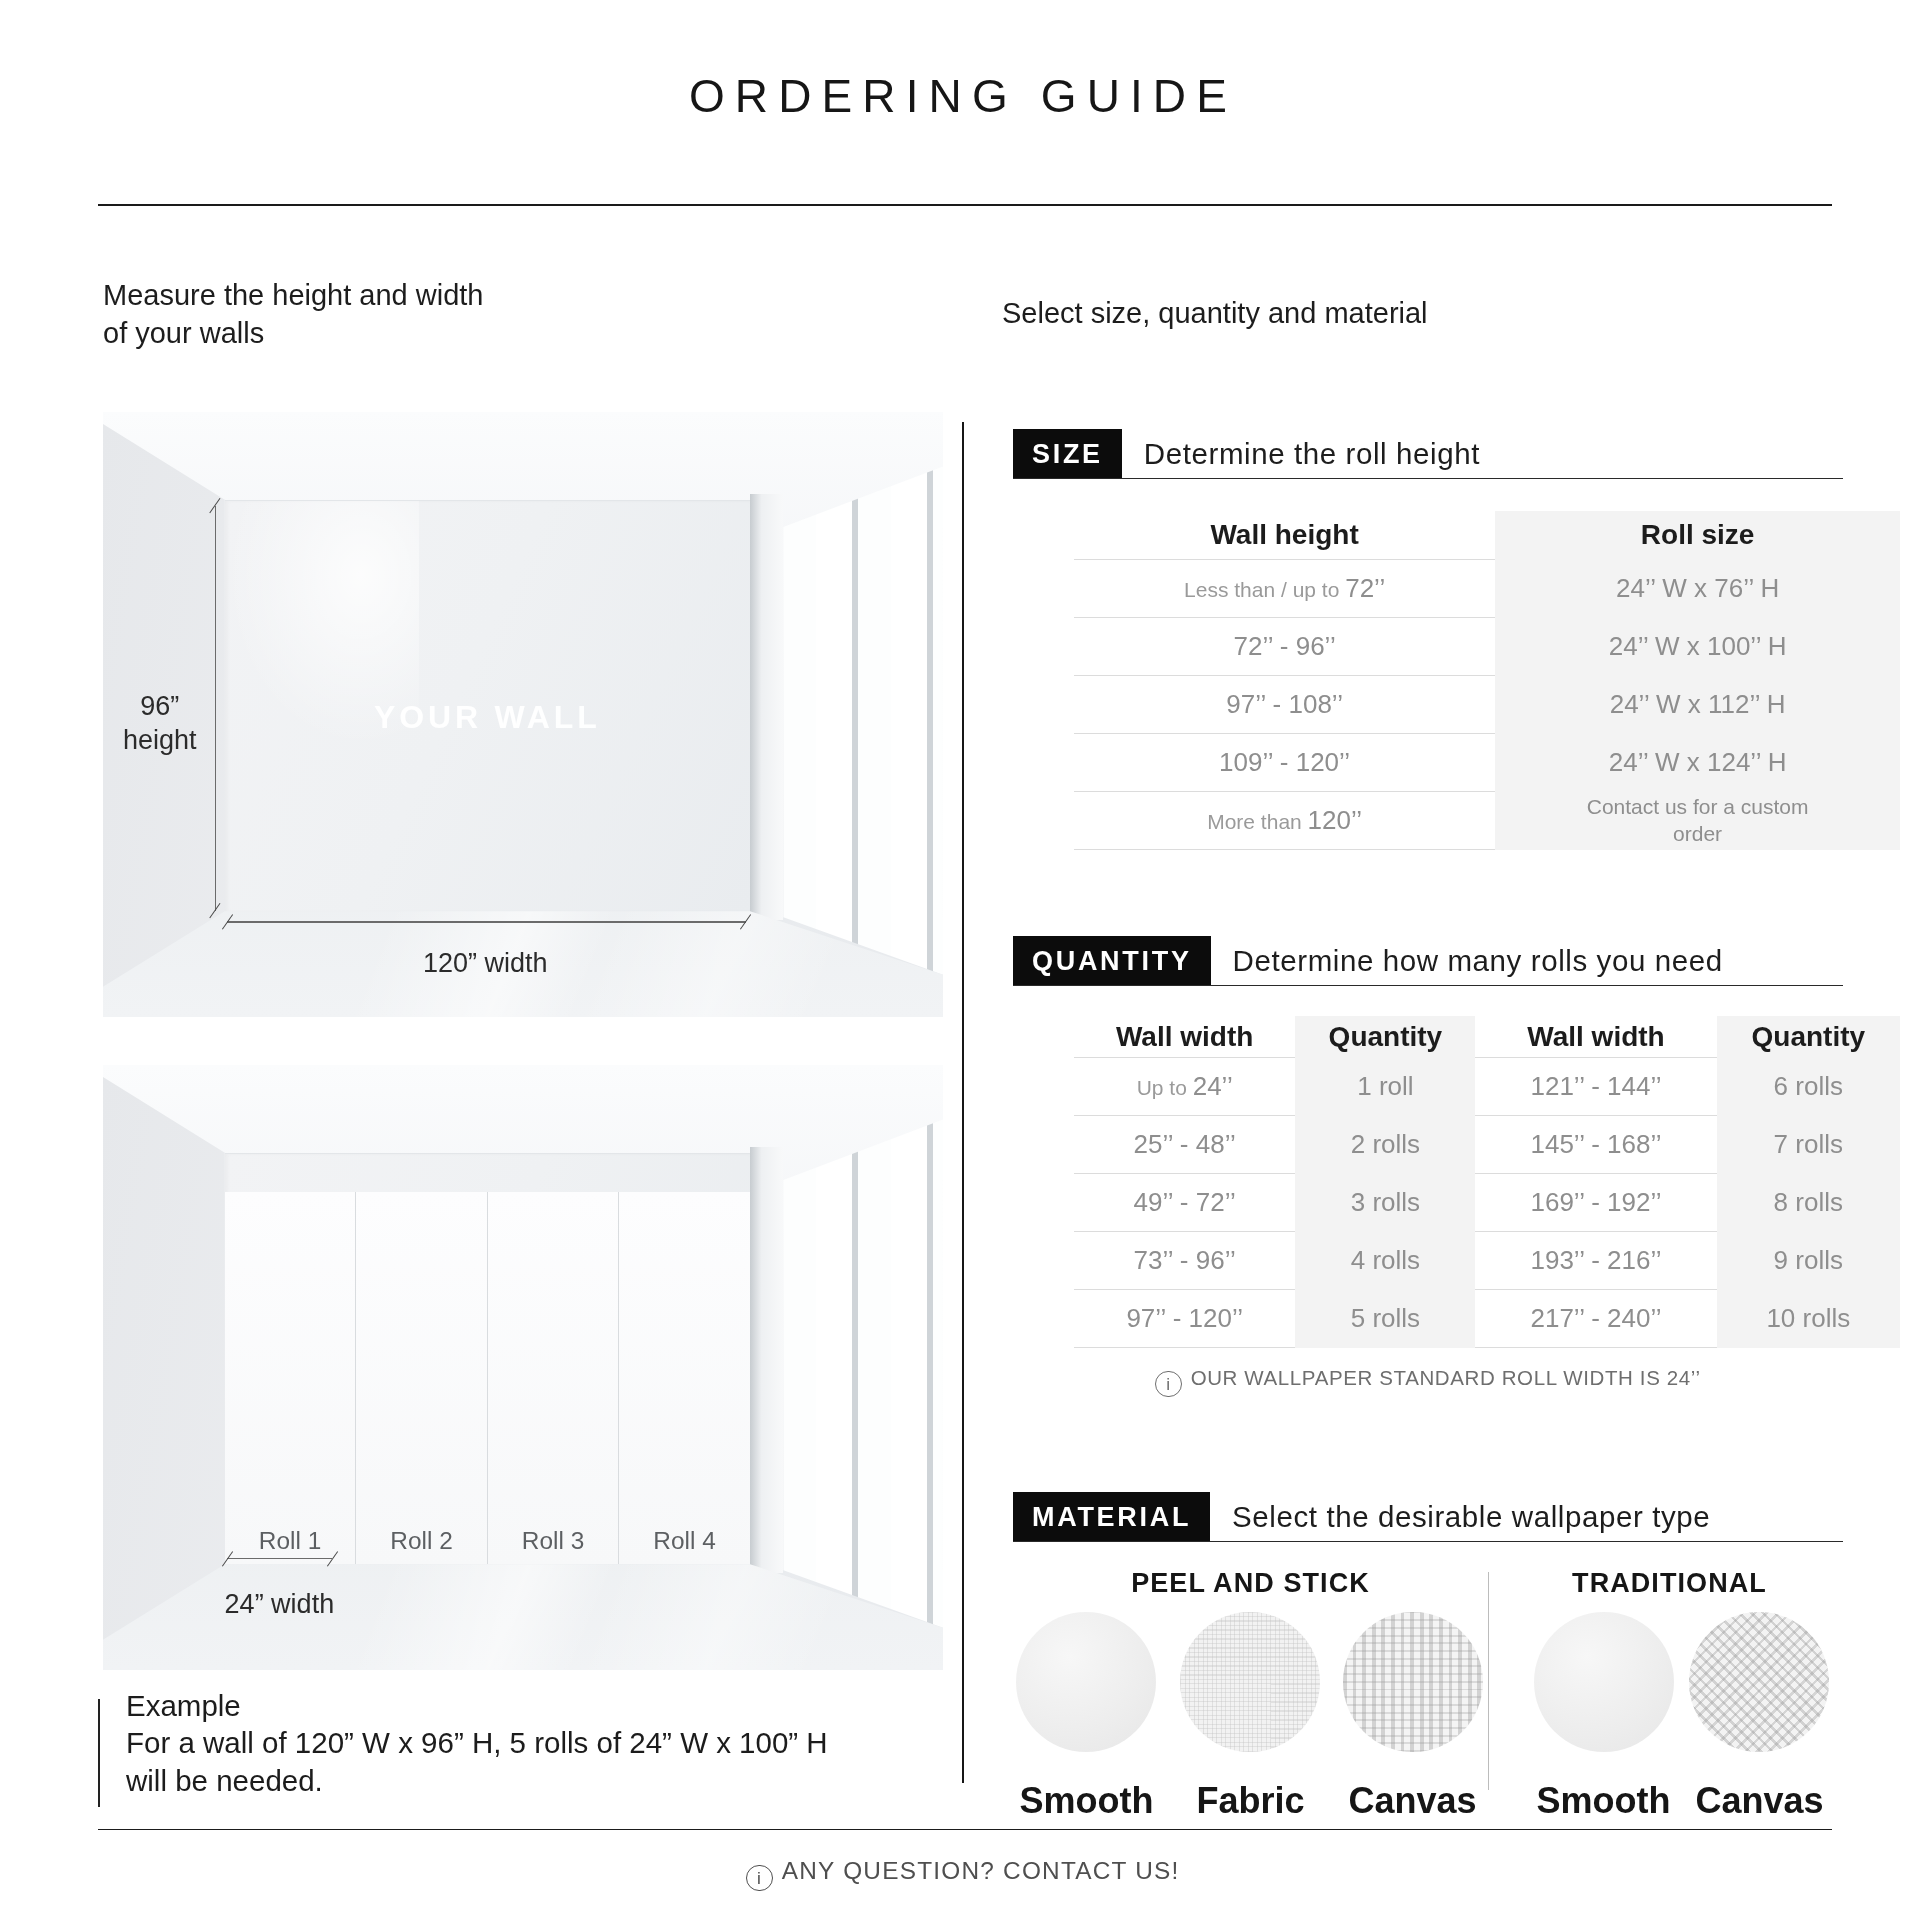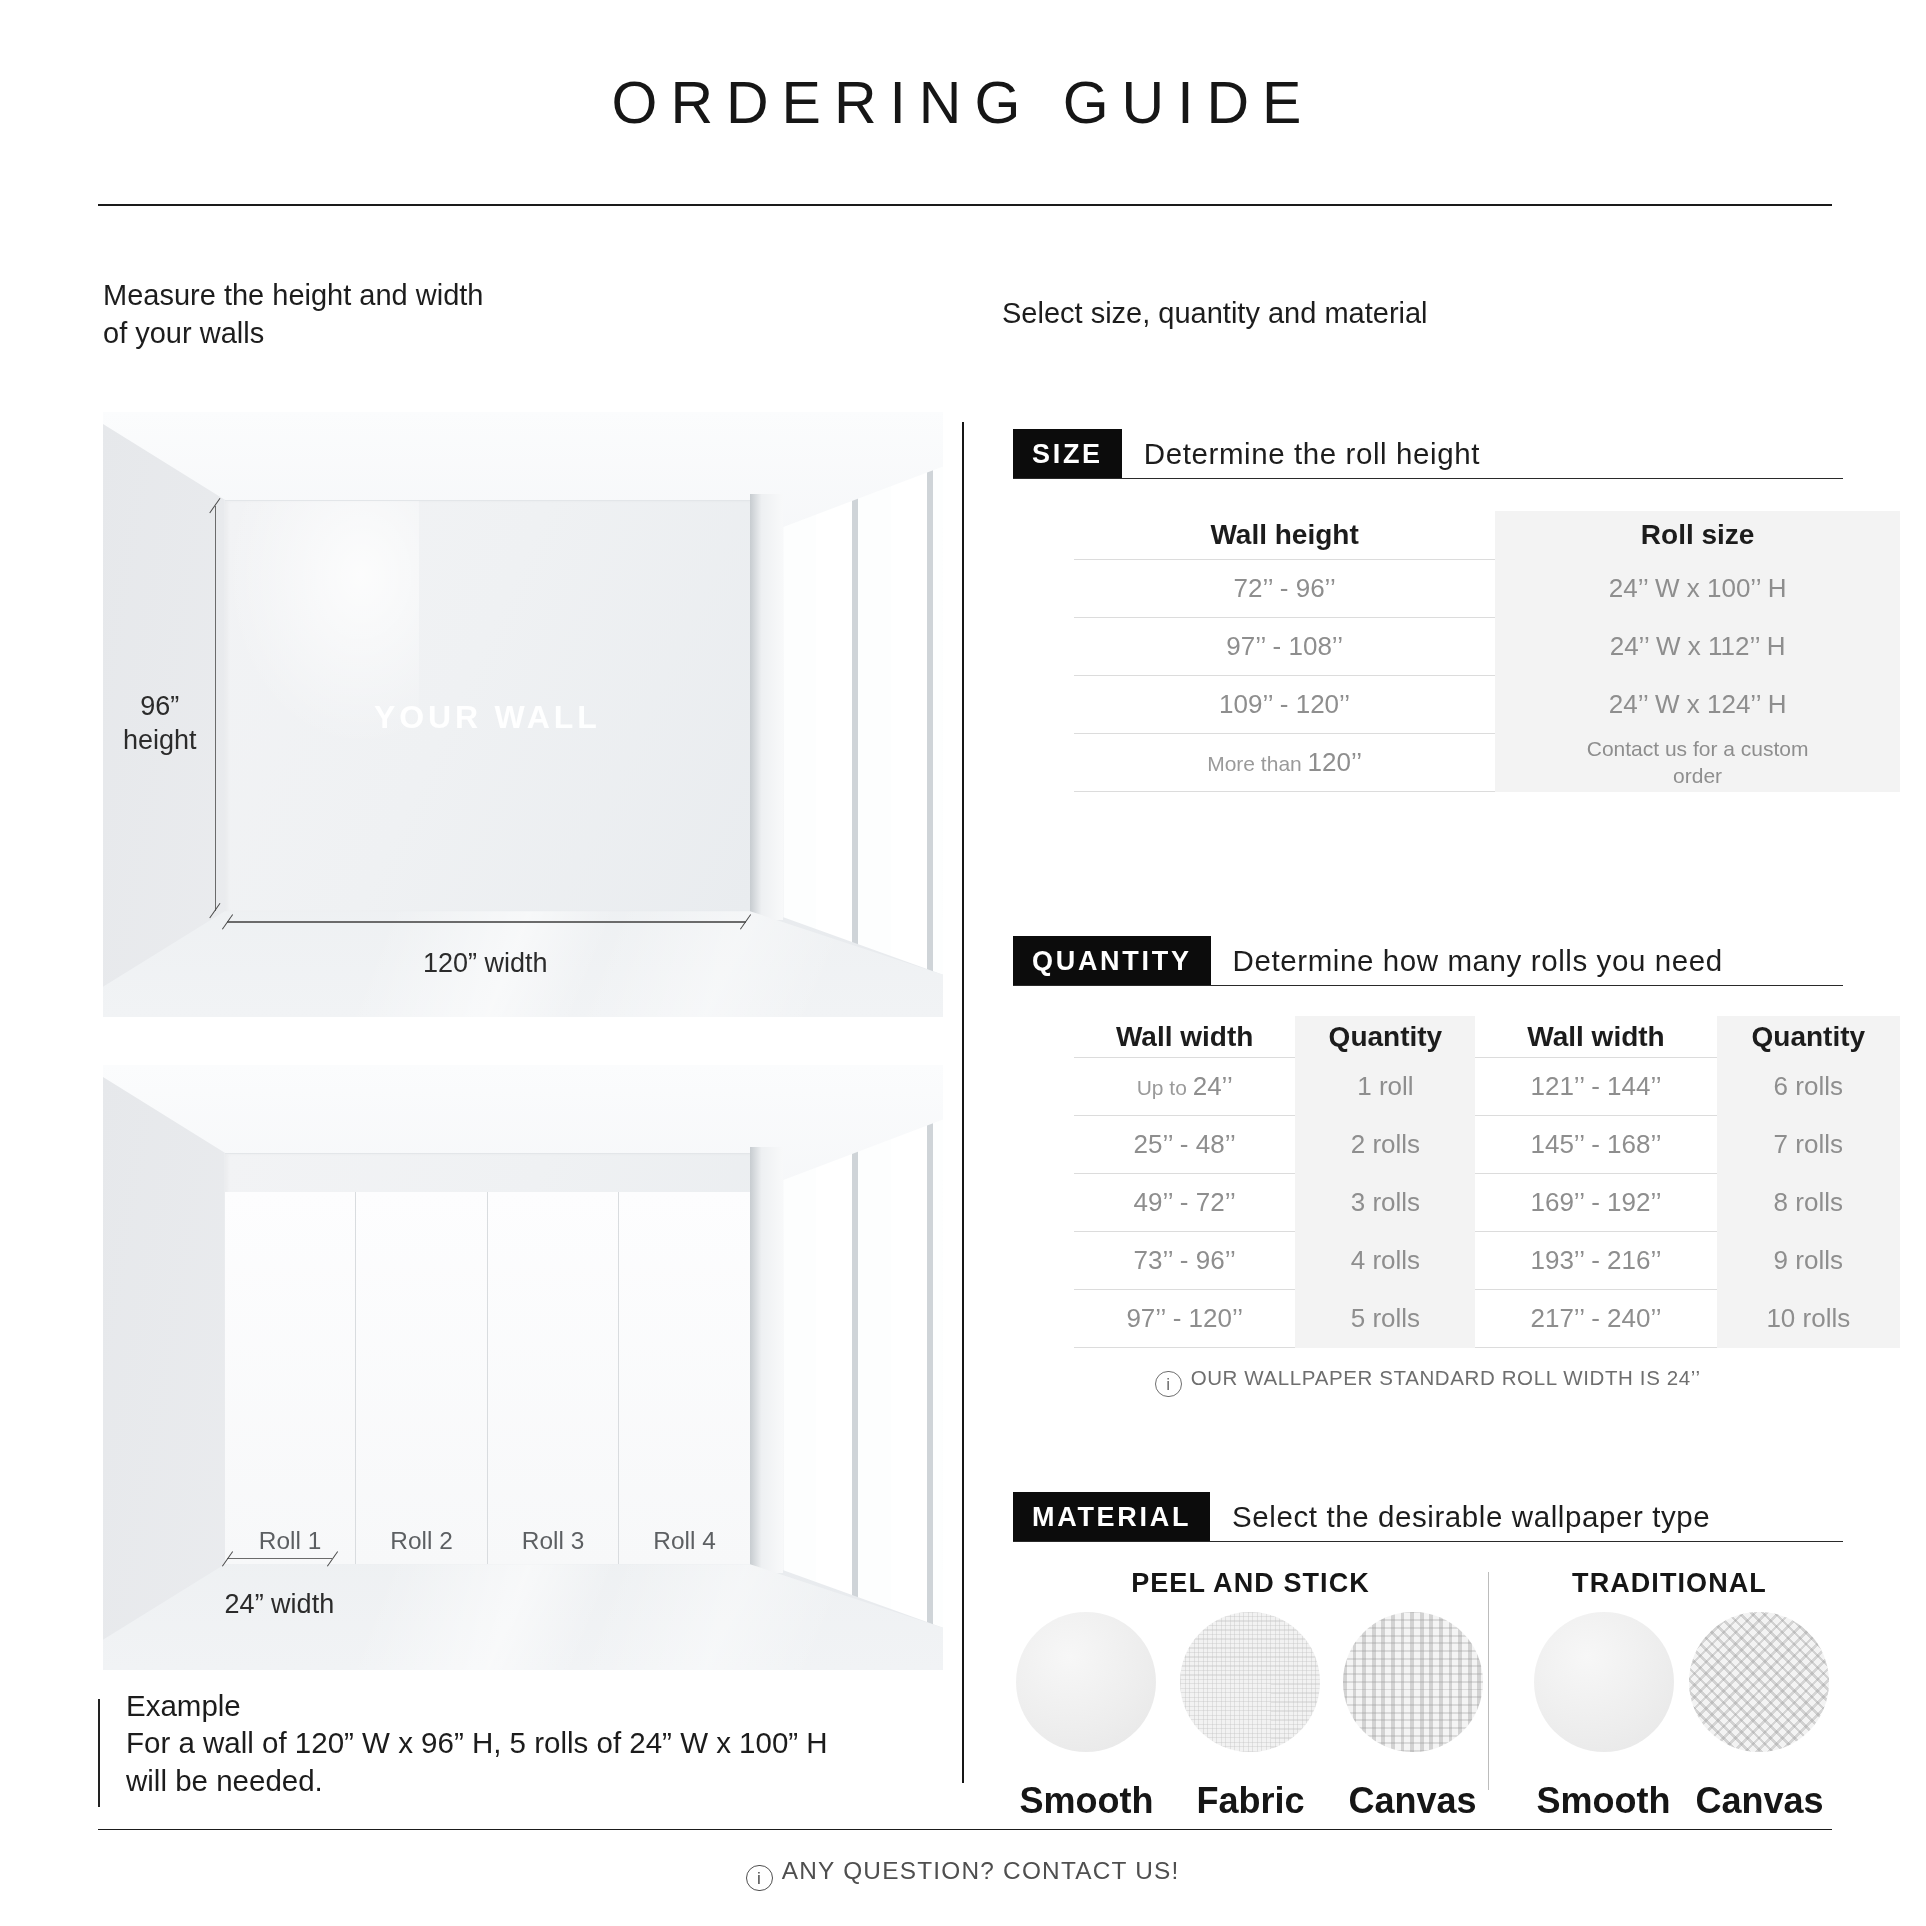--- a/index.html
+++ b/index.html
@@ -3,21 +3,21 @@
 <meta charset="utf-8">
 <style>
   html,body { margin:0; padding:0; background:#ffffff; }
   .page {
     position:relative; width:1926px; height:1926px; background:#ffffff;
     font-family:"Liberation Sans", sans-serif; color:#1c1c1c; overflow:hidden;
   }
   .abs { position:absolute; }
 
   
-  .title { top:69px; left:0; width:100%; text-align:center; font-size:59px;
+  .title { top:69px; left:0; width:100%; text-align:center; font-size:46px;
            letter-spacing:0.22em; font-weight:500; color:#161616; }
   .rule-top { top:204px; left:98px; width:1734px; height:1.9px; background:#1a1a1a; }
 
   .col-heading { font-size:29px; line-height:1.3; color:#1d1d1d; font-weight:400; }
   .lh { top:277px; left:103px; width:840px; }
   .rh { top:295px; left:1002px; width:841px; }
 
   
   .room { left:103px; width:840px; height:605px; overflow:hidden;
           background:linear-gradient(180deg,#fbfcfd 0%,#eceef1 60%,#e7eaed 100%); }
@@ -202,20 +202,24 @@
   </div>
   <div class="abs section-rule" style="top:478px;"></div>
 
   <div class="abs tbl" style="top:511px;">
     <div class="size-shade"></div>
     <div class="trow hdr">
       <div class="th sc1">Wall height</div>
       <div class="th sc2">Roll size</div>
     </div>
     <div class="trow data drow">
+      <div class="td sc1"><span class="small-txt">Less than / up to </span><span>72’’</span></div>
+      <div class="td sc2">24’’ W x 76’’ H</div>
+    </div>
+    <div class="trow data drow">
       <div class="td sc1"><span class="small-txt"></span><span>72’’ - 96’’</span></div>
       <div class="td sc2">24’’ W x 100’’ H</div>
     </div>
     <div class="trow data drow">
       <div class="td sc1"><span class="small-txt"></span><span>97’’ - 108’’</span></div>
       <div class="td sc2">24’’ W x 112’’ H</div>
     </div>
     <div class="trow data drow">
       <div class="td sc1"><span class="small-txt"></span><span>109’’ - 120’’</span></div>
       <div class="td sc2">24’’ W x 124’’ H</div>

